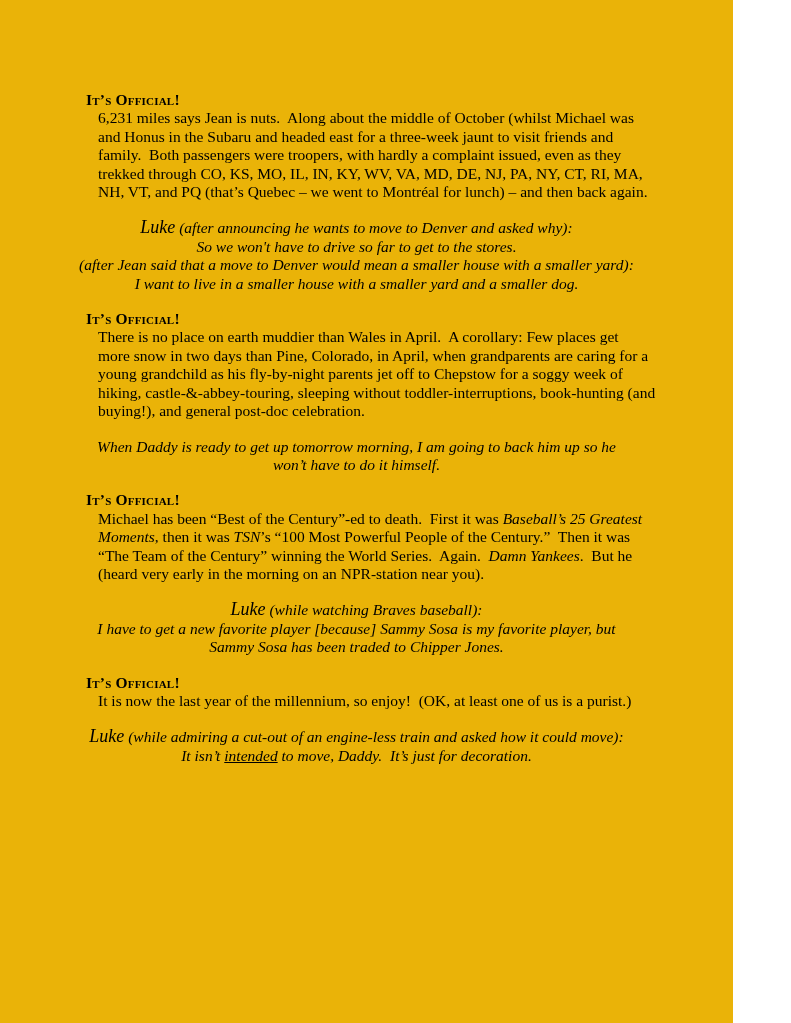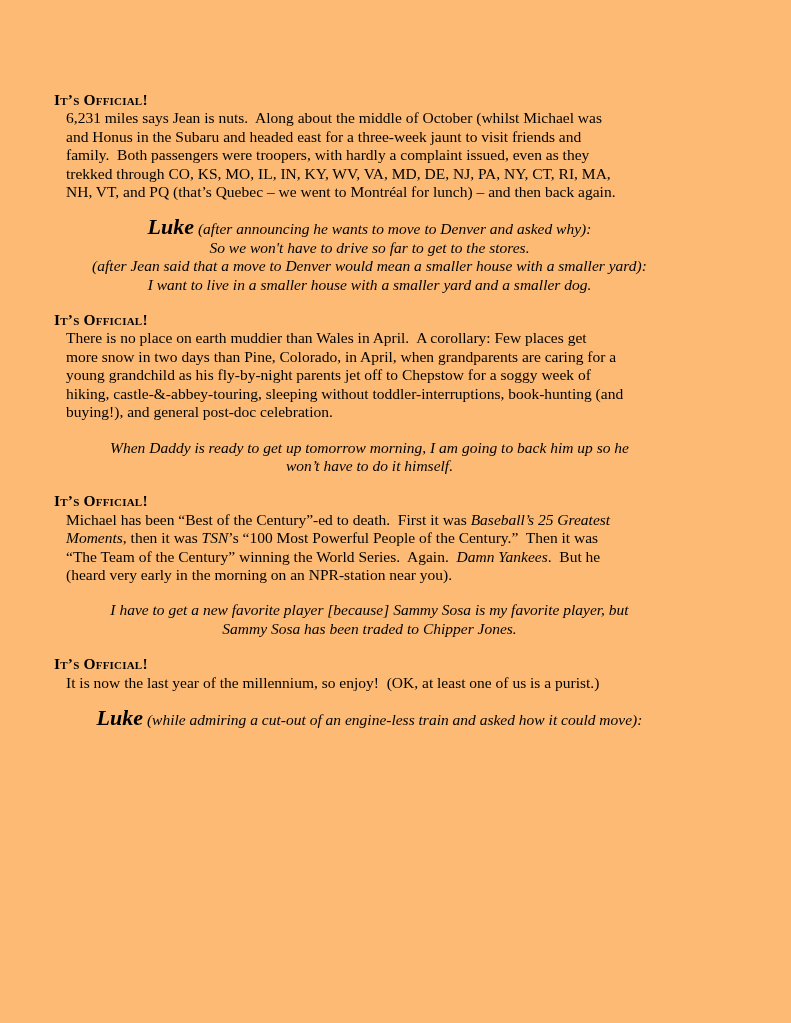--- a/index.html
+++ b/index.html
@@ -7,24 +7,24 @@
     padding: 0;
     background: #ffffff;
   }
   body {
     width: 791px;
     height: 1023px;
     overflow: hidden;
   }
   .page {
     box-sizing: border-box;
-    width: 791px;
+    width: 733px;
     height: 1023px;
-    padding: 91px 106px 0 54px;
-    background: #fdba74;
+    padding: 91px 106px 0 86px;
+    background: #eab308;
     color: #000000;
     font-family: "Liberation Serif", "DejaVu Serif", serif;
     font-size: 15.5px;
     line-height: 18.4px;
   }
   .section { margin: 0; }
   .heading {
     font-weight: 700;
     font-variant: small-caps;
     letter-spacing: 0.2px;
@@ -33,23 +33,23 @@
   .para { margin: 0 0 17px 12px; }
   .line { white-space: pre; }
   .quote {
     text-align: center;
     margin: 0 -14px 17px -14px;
   }
   .r-plain { font-style: normal; }
   .r-italic { font-style: italic; }
   .r-underline { font-style: italic; text-decoration: underline; }
   .r-speaker {
-    font-weight: 700;
+    font-weight: 400;
     font-style: italic;
-    font-size: 22px;
+    font-size: 18px;
   }
 </style>
 </head>
 <body>
 
 <div class="page">
   <div id="doc-sections">
       <div class="section official-section">
         <div class="heading">It’s Official!</div>
         <div class="para">
@@ -88,29 +88,31 @@
         <div class="heading">It’s Official!</div>
         <div class="para">
           <div class="line"><span class="r-plain">Michael has been “Best of the Century”-ed to death.  First it was </span><span class="r-italic">Baseball’s 25 Greatest</span></div>
           <div class="line"><span class="r-italic">Moments</span><span class="r-plain">, then it was </span><span class="r-italic">TSN</span><span class="r-plain">’s “100 Most Powerful People of the Century.”  Then it was</span></div>
           <div class="line"><span class="r-plain">“The Team of the Century” winning the World Series.  Again.  </span><span class="r-italic">Damn Yankees</span><span class="r-plain">.  But he</span></div>
           <div class="line"><span class="r-plain">(heard very early in the morning on an NPR-station near you).</span></div>
         </div>
       </div>
       <div class="section quote-section">
         <div class="quote">
+          <div class="line"><span class="r-speaker">Luke</span><span class="r-italic"> (while watching Braves baseball):</span></div>
           <div class="line"><span class="r-italic">I have to get a new favorite player [because] Sammy Sosa is my favorite player, but</span></div>
           <div class="line"><span class="r-italic">Sammy Sosa has been traded to Chipper Jones.</span></div>
         </div>
       </div>
       <div class="section official-section">
         <div class="heading">It’s Official!</div>
         <div class="para">
           <div class="line"><span class="r-plain">It is now the last year of the millennium, so enjoy!  (OK, at least one of us is a purist.)</span></div>
         </div>
       </div>
       <div class="section quote-section">
         <div class="quote">
           <div class="line"><span class="r-speaker">Luke</span><span class="r-italic"> (while admiring a cut-out of an engine-less train and asked how it could move):</span></div>
+          <div class="line"><span class="r-italic">It isn’t </span><span class="r-underline">intended</span><span class="r-italic"> to move, Daddy.  It’s just for decoration.</span></div>
         </div>
       </div>
     </div>
 </div>
 
 </body></html>

